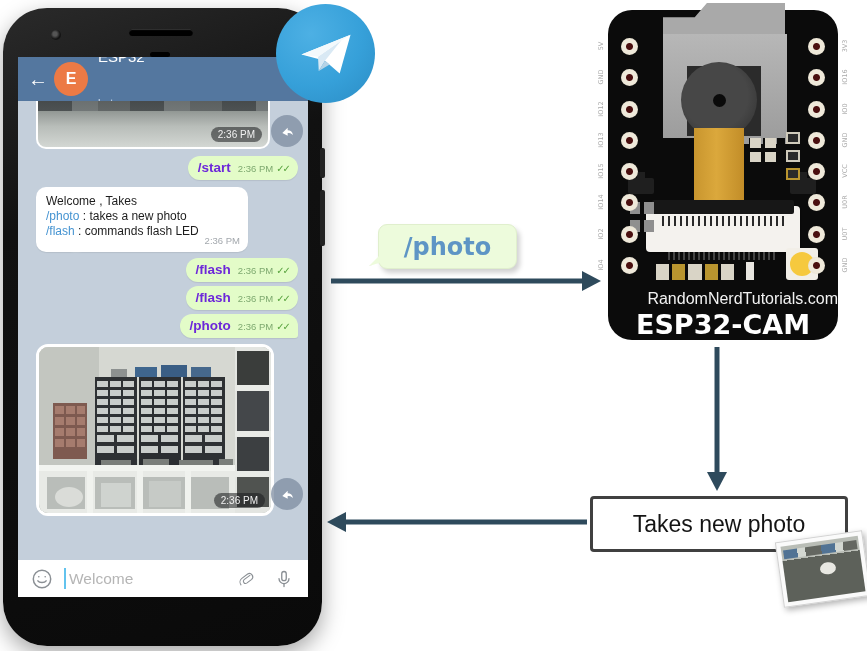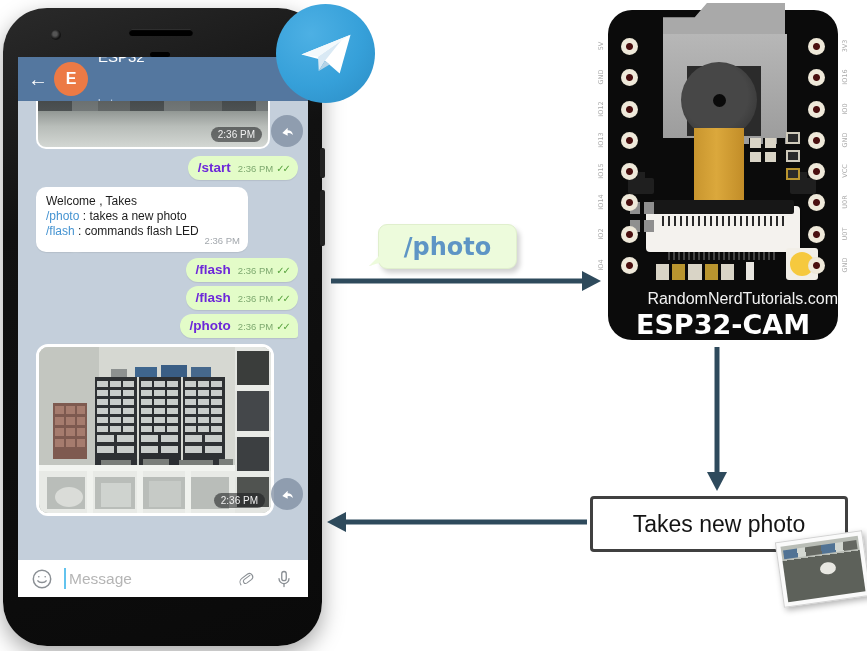--- a/index.html
+++ b/index.html
@@ -348,21 +348,21 @@
       <div class="input-bar">
         <div class="ibar-ic">
           <svg width="22" height="22" viewBox="0 0 24 24" fill="none" stroke="#8a8f94" stroke-width="1.6">
             <circle cx="12" cy="12" r="9.5"></circle>
             <circle cx="8.5" cy="9.5" r="0.9" fill="#8a8f94" stroke="none"></circle>
             <circle cx="15.5" cy="9.5" r="0.9" fill="#8a8f94" stroke="none"></circle>
             <path d="M7.5 14 C9 16.3 15 16.3 16.5 14" stroke-linecap="round"></path>
           </svg>
         </div>
         <div class="caret"></div>
-        <div class="placeholder">Message</div>
+        <div class="placeholder">Welcome</div>
         <div class="ibar-ic" style="margin-right:14px;">
           <svg width="20" height="20" viewBox="0 0 24 24" fill="none" stroke="#8a8f94" stroke-width="1.6" stroke-linecap="round">
             <path d="M17 7 L9.5 14.5 a3.2 3.2 0 0 0 4.5 4.5 L20.5 12.5 a5 5 0 0 0 -7 -7 L6 13 a6.8 6.8 0 0 0 0 9.6" transform="rotate(8 12 12) scale(0.82) translate(2.5 1.5)"></path>
           </svg>
         </div>
         <div class="ibar-ic">
           <svg width="20" height="20" viewBox="0 0 24 24" fill="none" stroke="#8a8f94" stroke-width="1.6" stroke-linecap="round">
             <rect x="9.3" y="3" width="5.4" height="11" rx="2.7"></rect>
             <path d="M6 11.5 a6 6 0 0 0 12 0"></path>
             <line x1="12" y1="17.5" x2="12" y2="21"></line>

